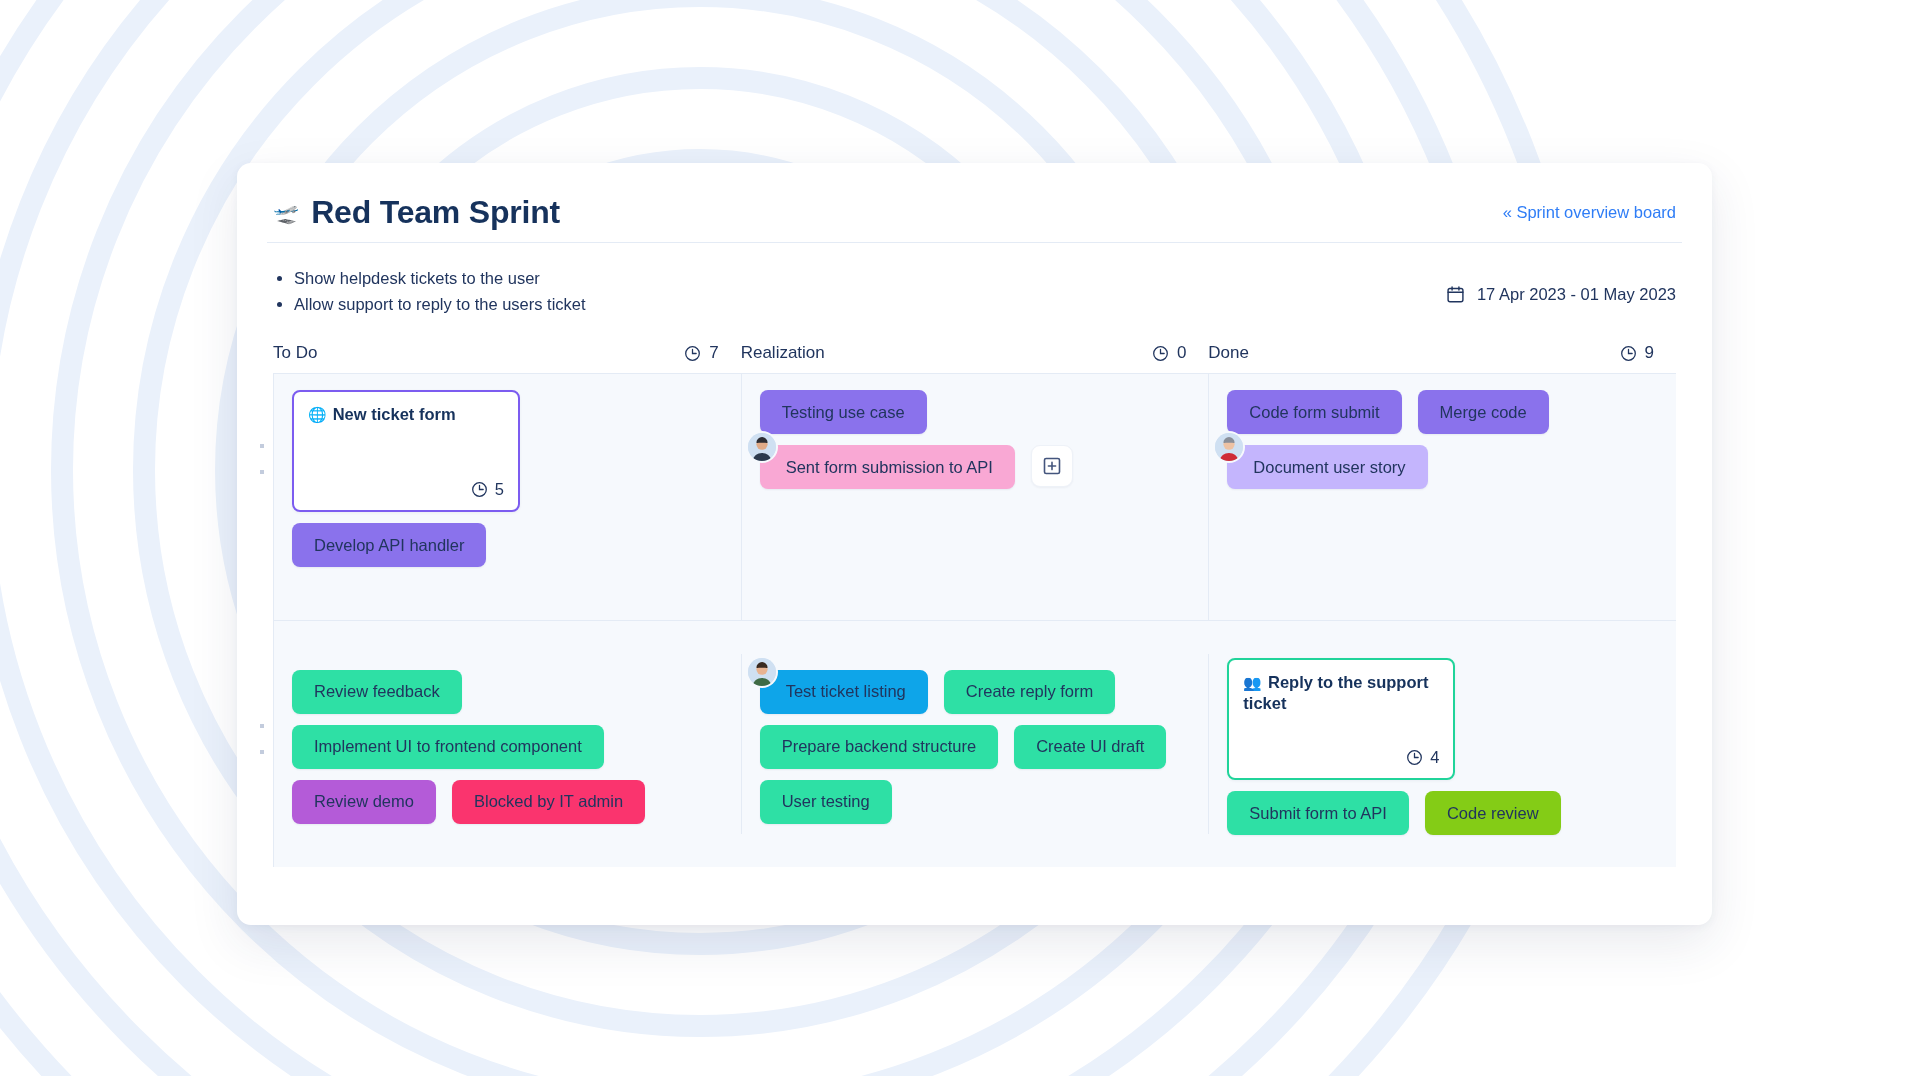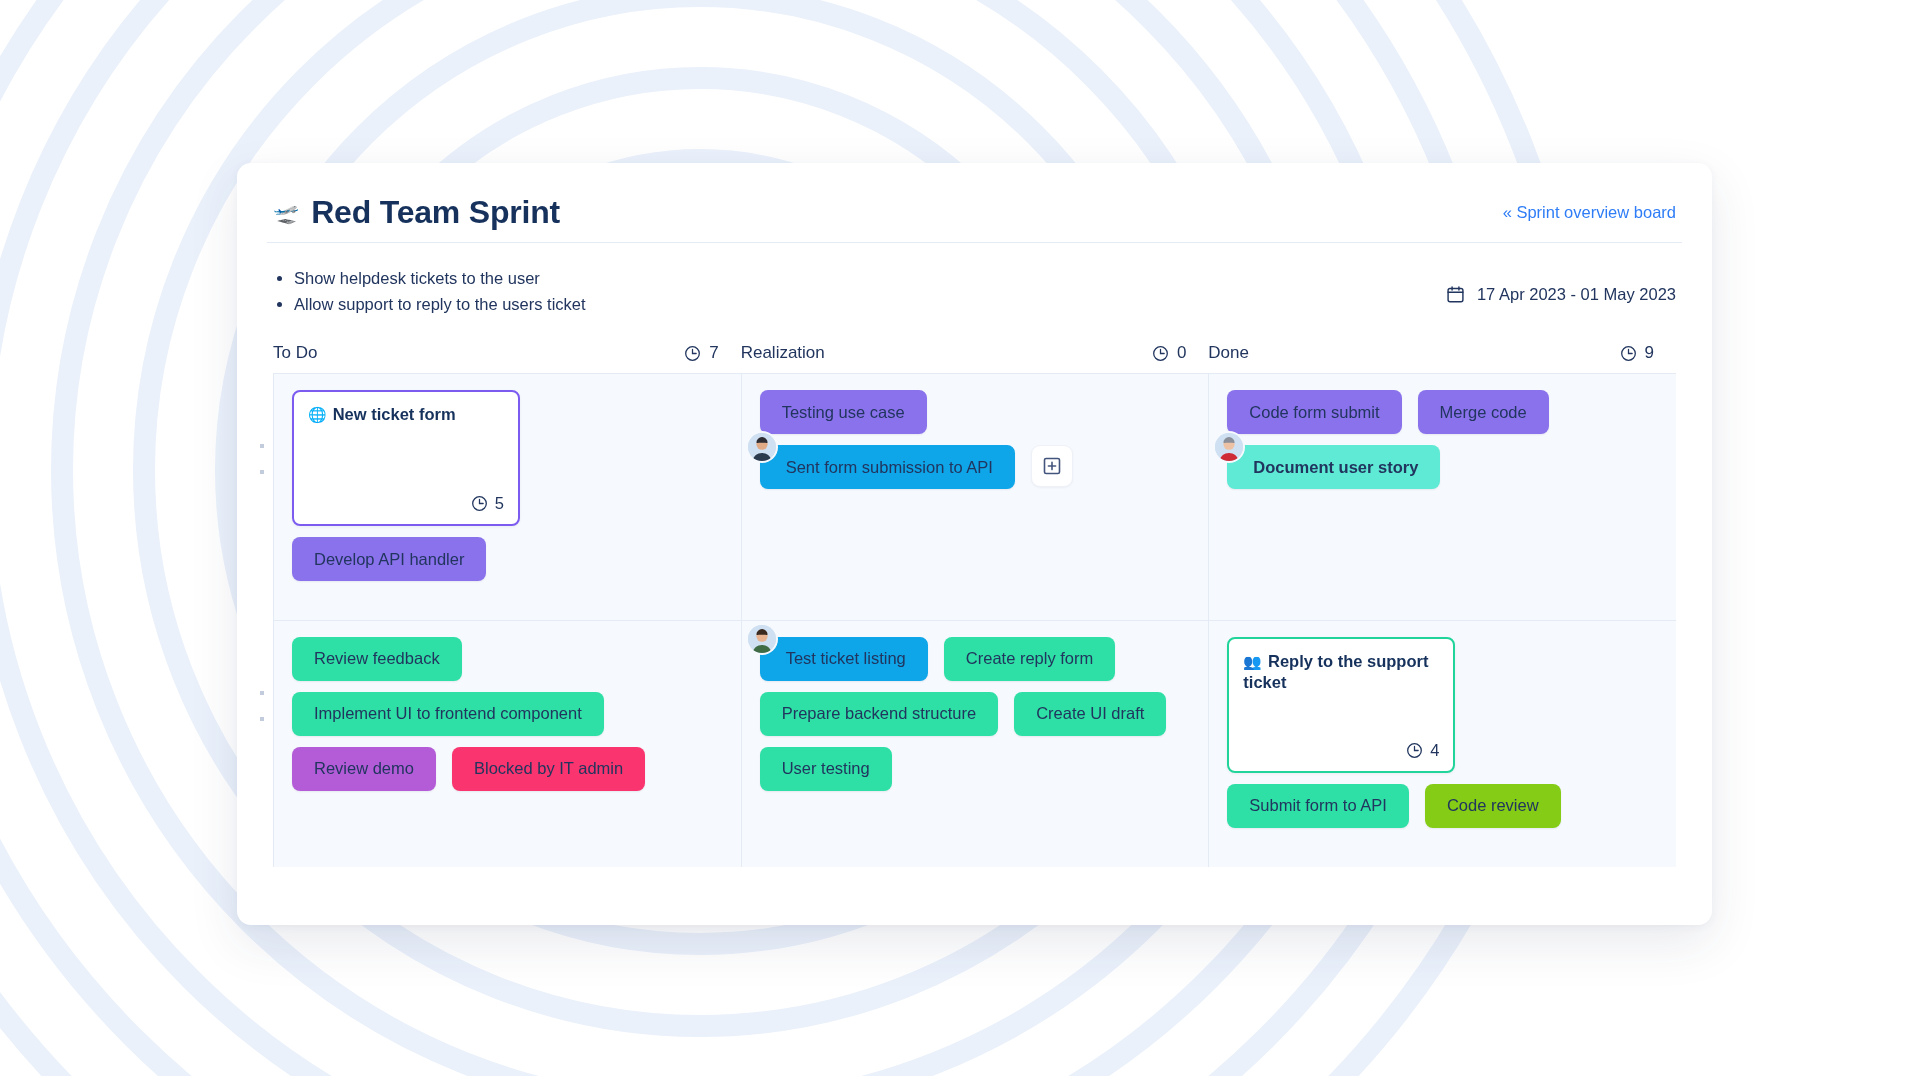--- a/index.html
+++ b/index.html
@@ -147,21 +147,21 @@
     border-top: 1px solid #e4ebf5;
     height: 494px;
     position: relative;
   }
 
   .board-row {
     display: flex;
     height: 50%;
     border-bottom: 1px solid #e4ebf5;
   }
-  .board-row:last-child { border-bottom: none; }
+  .board-row:last-child { border-bottom: none; align-items: center; }
 
   .board-cell {
     flex: 1 1 0;
     border-right: 1px solid #e4ebf5;
     padding: 16px 18px 10px 18px;
     position: relative;
   }
   .board-cell:last-child { border-right: none; }
 
   .chip-row {
@@ -202,21 +202,21 @@
     border-radius: 50%;
     background: #cfe0f2;
     z-index: 3;
     overflow: hidden;
     box-shadow: 0 0 0 2px #f6f9fd;
   }
 
   
   .exp-card {
     width: 228px;
-    height: 136px;
+    height: 122px;
     background: #ffffff;
     border-radius: 8px;
     border: 2px solid #7c5cf0;
     padding: 12px 14px;
     position: relative;
     cursor: pointer;
     box-shadow: 0 1px 3px rgba(30,45,80,0.06);
   }
   .exp-card.green { border-color: #20d49a; }
 
@@ -383,21 +383,21 @@
             </div>
             <div class="chip-wrap">
               <span class="avatar">
                 <svg width="28" height="28" viewBox="0 0 28 28">
                   <circle cx="14" cy="14" r="14" fill="#cfe0f2"></circle>
                   <circle cx="14" cy="11.2" r="5.6" fill="#e0aa87"></circle>
                   <path d="M8.4 9.6a5.6 5.6 0 0 1 11.2 0c0 .8-1 .2-5.6.2s-5.6.6-5.6-.2z" fill="#2d2d33"></path>
                   <path d="M4.6 28c.8-5.2 4.6-8 9.4-8s8.6 2.8 9.4 8z" fill="#2c3a4d"></path>
                 </svg>
               </span>
-              <div class="chip has-avatar" style="background: #0ea5e9;">
+              <div class="chip has-avatar" style="background: #f9a8d4;">
                 <span>Sent form submission to API</span>
               </div>
             </div>
             <div class="add-btn" title="+">
               <span>
                 <svg width="20" height="20" viewBox="0 0 20 20" fill="none" stroke="#44557d" stroke-width="1.6">
                   <rect x="2.5" y="2.5" width="15" height="15" rx="1.6"></rect>
                   <path d="M10 6.4v7.2M6.4 10h7.2" stroke-linecap="round"></path>
                 </svg>
               </span>
@@ -418,21 +418,21 @@
             </div>
             <div class="chip-wrap">
               <span class="avatar">
                 <svg width="28" height="28" viewBox="0 0 28 28">
                   <circle cx="14" cy="14" r="14" fill="#cfe0f2"></circle>
                   <circle cx="14" cy="11.2" r="5.6" fill="#edc2a4"></circle>
                   <path d="M8.4 9.6a5.6 5.6 0 0 1 11.2 0c0 .8-1 .2-5.6.2s-5.6.6-5.6-.2z" fill="#8a8f99"></path>
                   <path d="M4.6 28c.8-5.2 4.6-8 9.4-8s8.6 2.8 9.4 8z" fill="#cf2b36"></path>
                 </svg>
               </span>
-              <div class="chip has-avatar" style="background: #5eead4; font-weight: bold;">
+              <div class="chip has-avatar" style="background: #c4b5fd;">
                 <span>Document user story</span>
               </div>
             </div>
           </div>
         </div>
       </div>
       <div class="board-row">
         <div class="board-cell">
           <div class="chip-row">
             <div class="chip-wrap">

